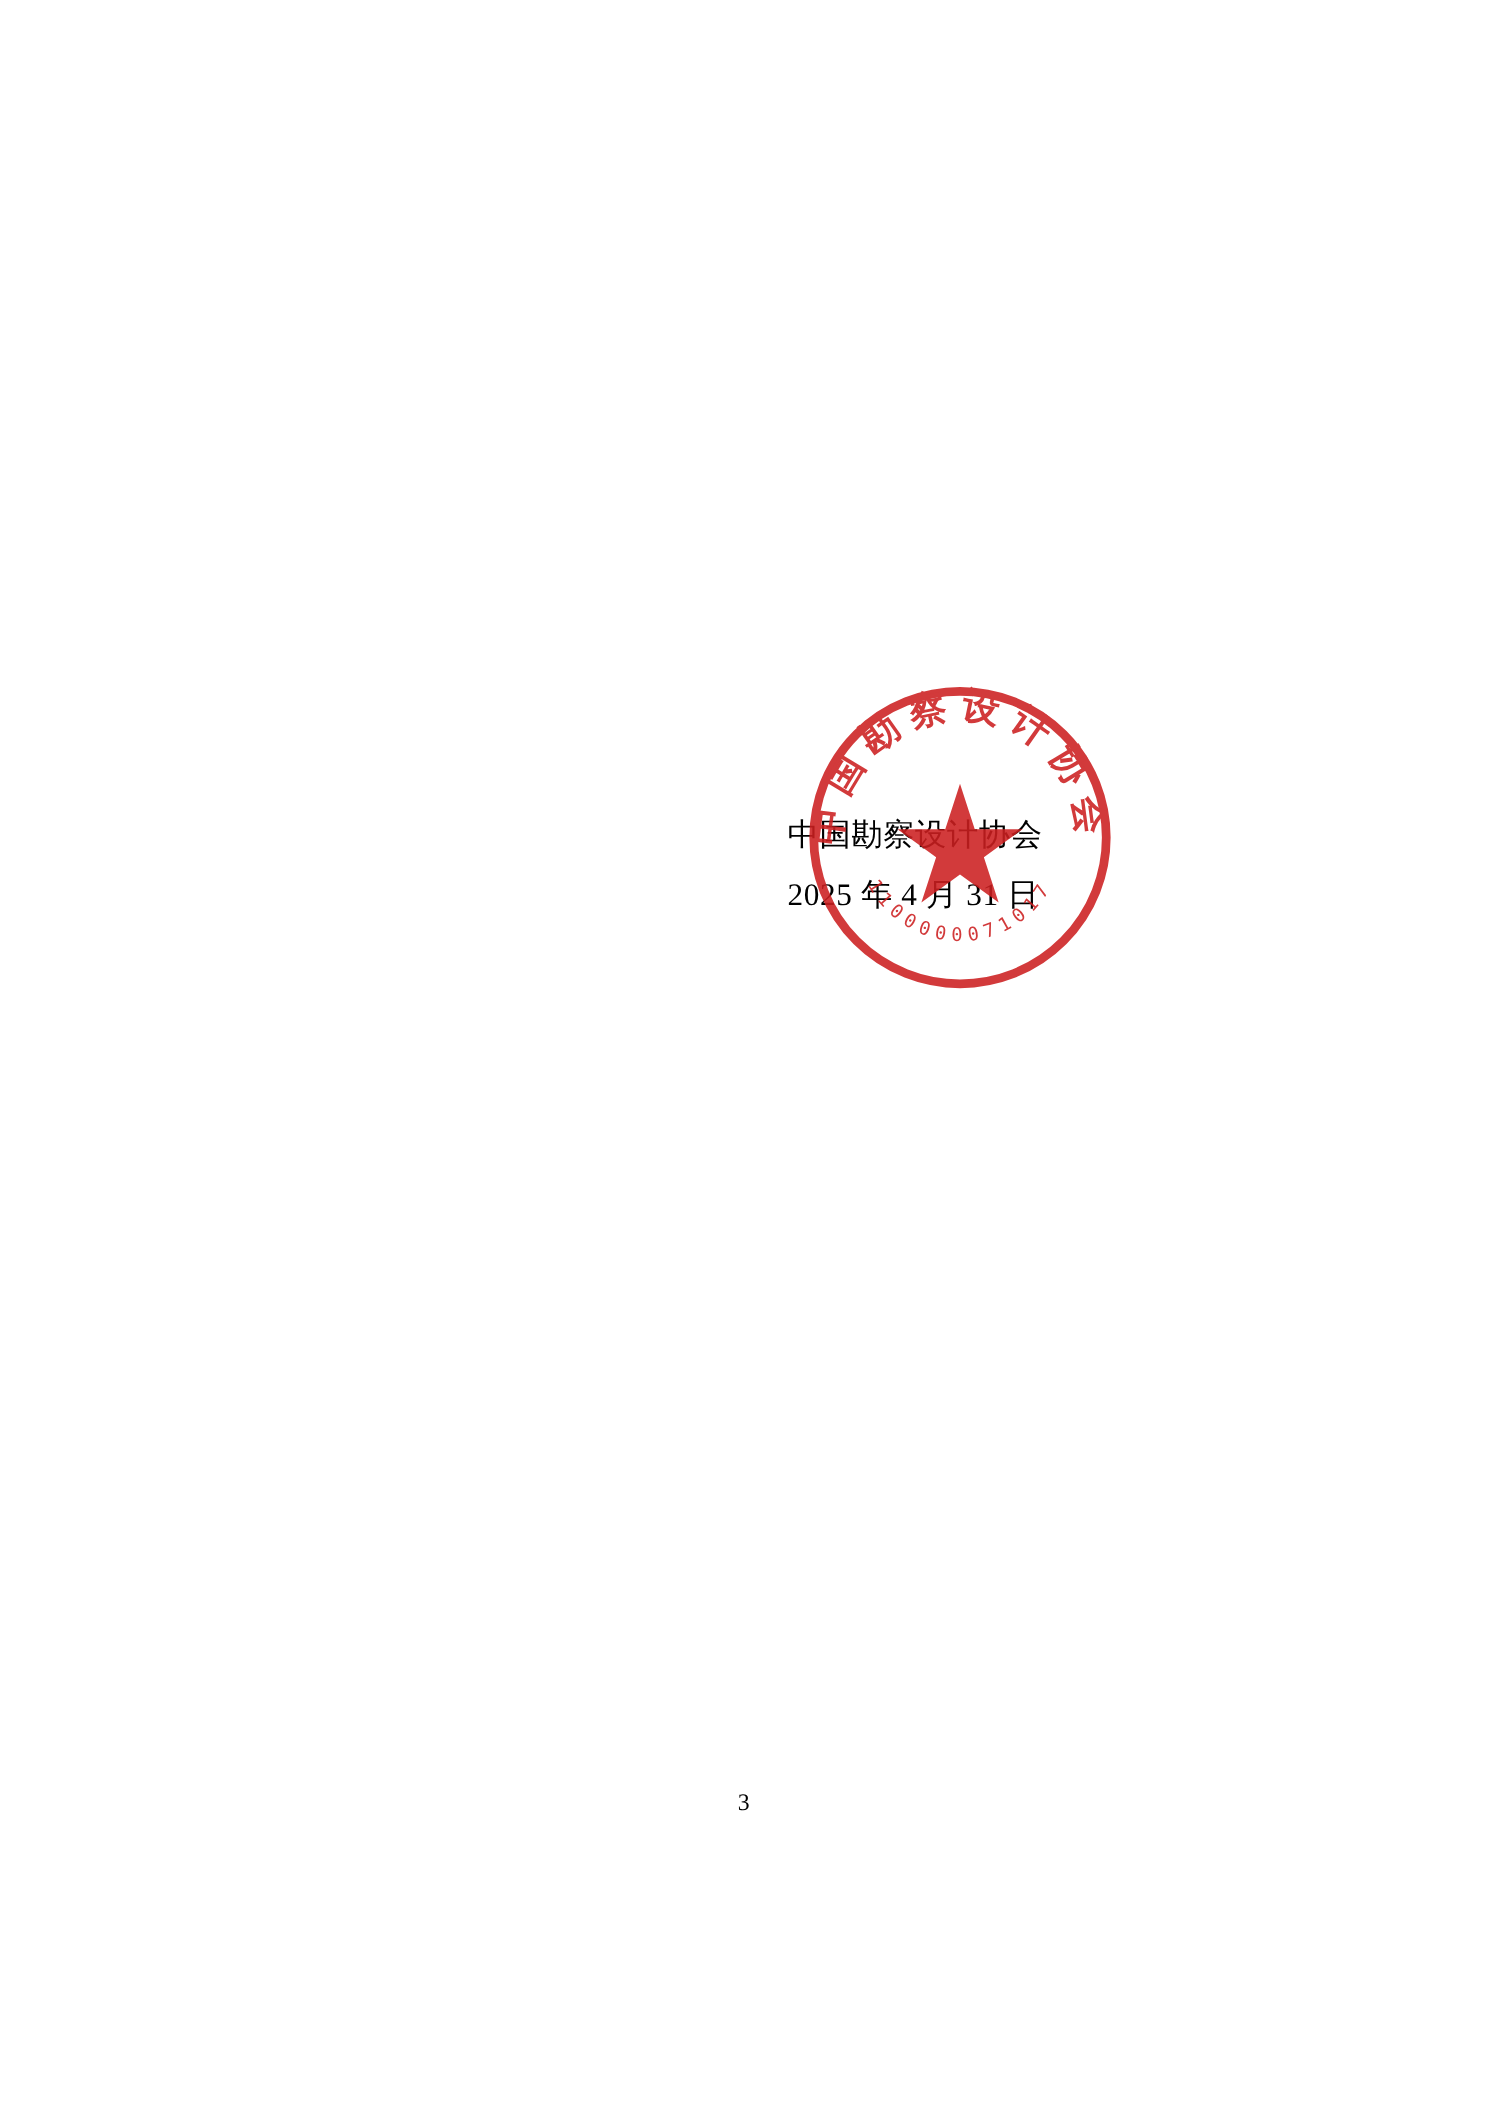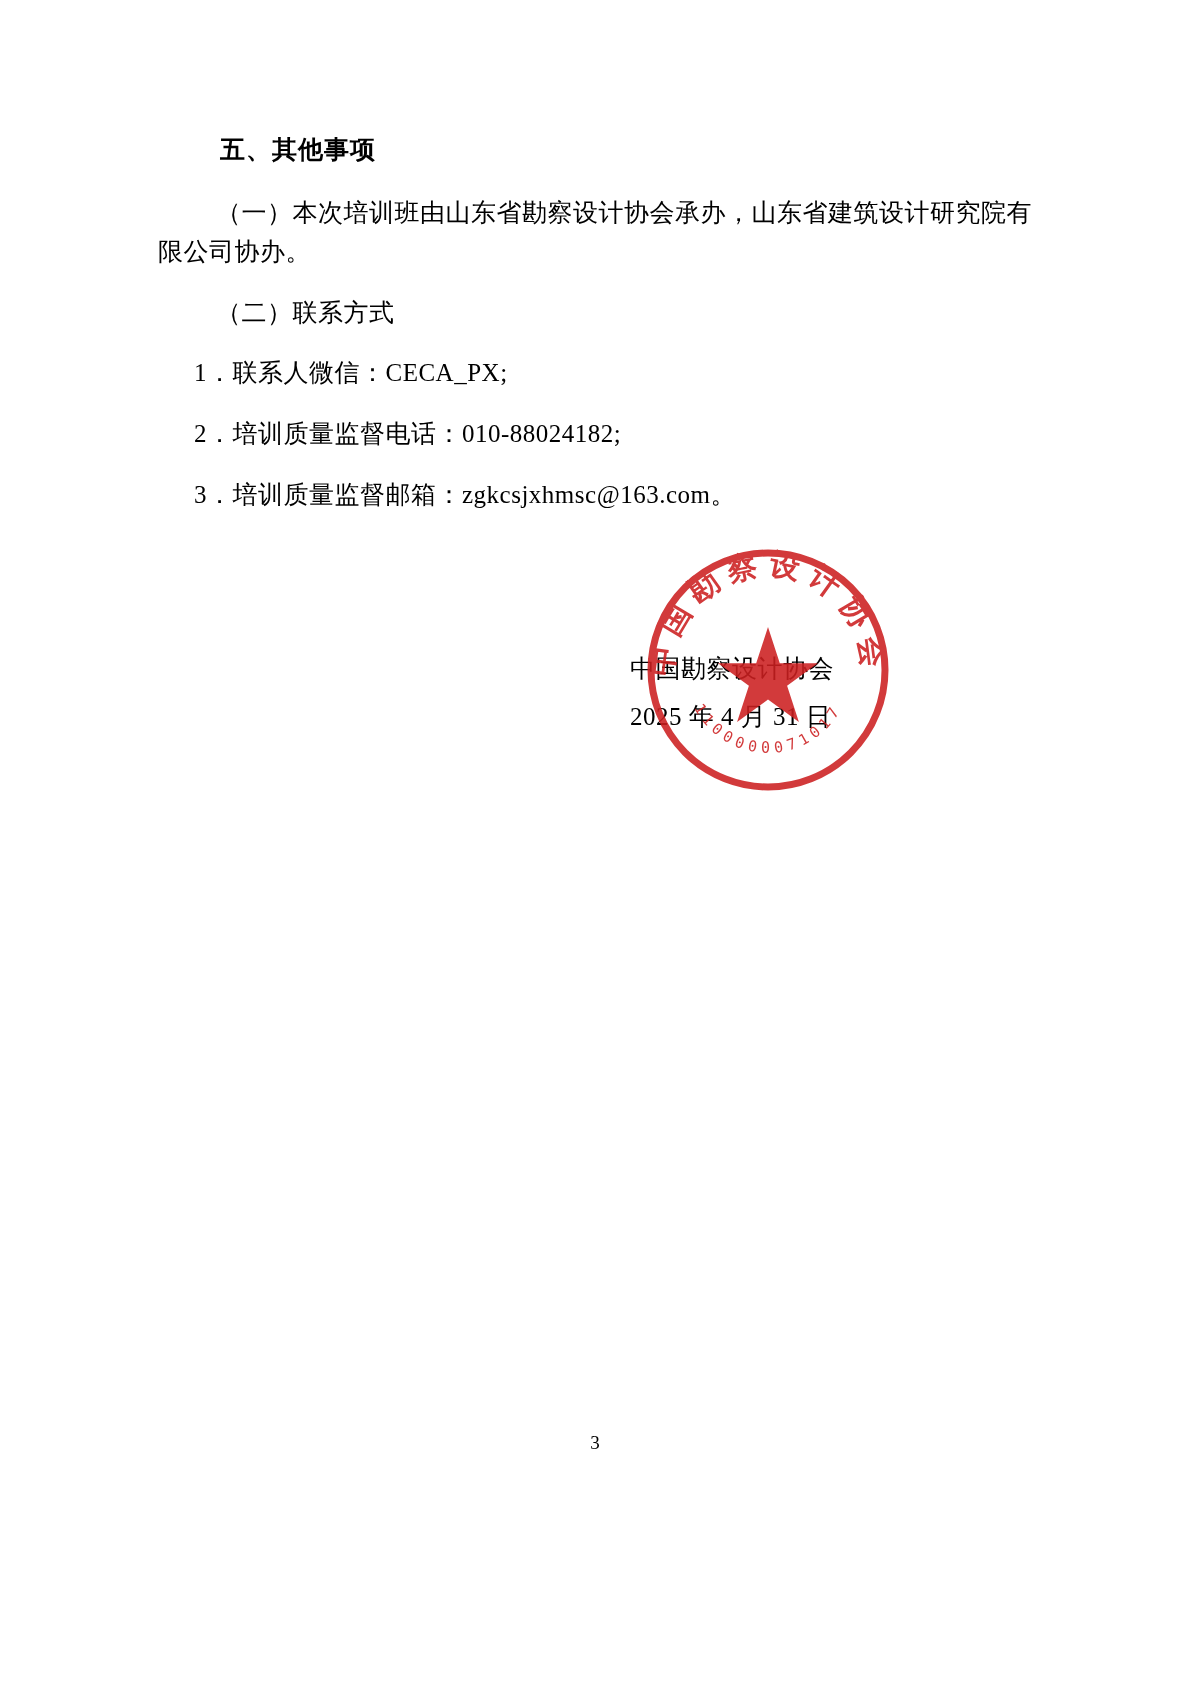--- a/index.html
+++ b/index.html
@@ -73,35 +73,20 @@
     width: 1190px;
     text-align: center;
     font-size: 19px;
   }
 </style>
 </head>
 <body>
 
 <div class="page">
 
-  <div class="content">
-
-    <div class="heading">五、其他事项</div>
-
-    <p class="para">（一）本次培训班由山东省勘察设计协会承办，山东省建筑设计研究院有限公司协办。</p>
-
-    <p class="para">（二）联系方式</p>
-
-    <p class="item">1．联系人微信：CECA_PX;</p>
-
-    <p class="item">2．培训质量监督电话：010-88024182;</p>
-
-    <p class="item">3．培训质量监督邮箱：zgkcsjxhmsc@163.com。</p>
-
-  </div>
 
   <div class="sign-block">
     <div>中国勘察设计协会</div>
     <div>2025 年 4 月 31 日</div>
   </div>
 
   <div class="stamp">
     <svg viewBox="0 0 250 250" width="250" height="250" aria-hidden="true">
       <defs>
         <path id="arcTop" d="M 30 125 A 95 95 0 0 1 220 125"></path>

